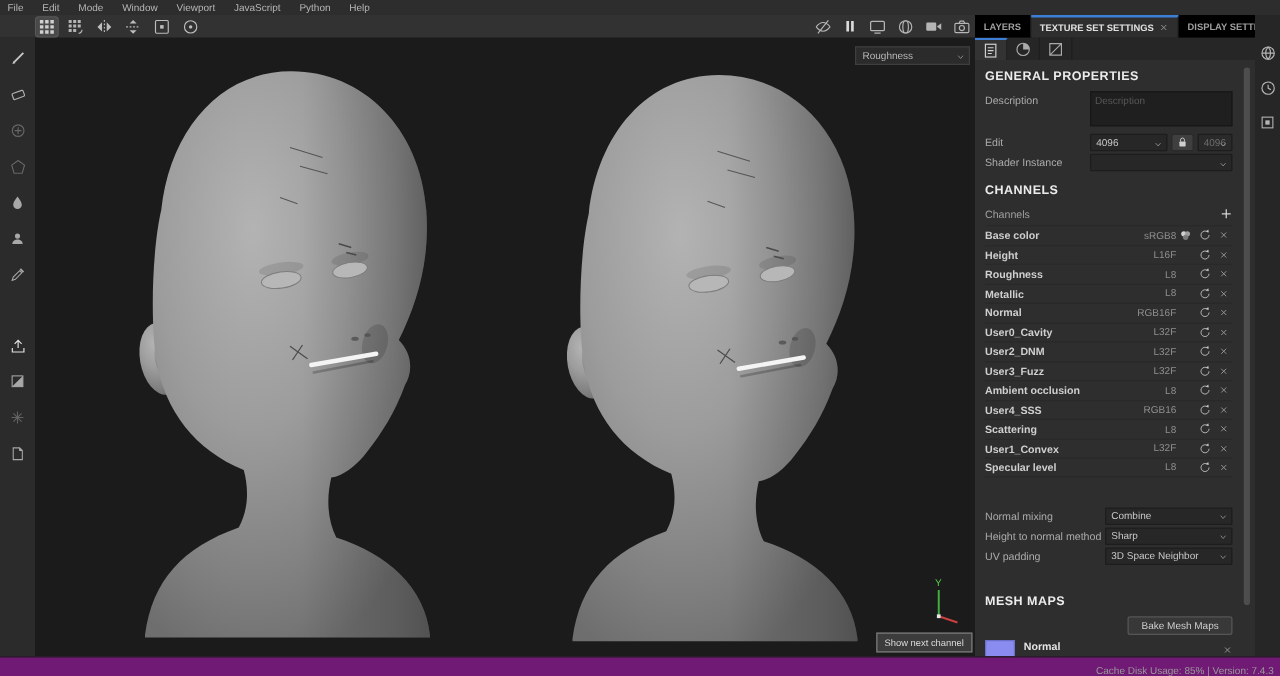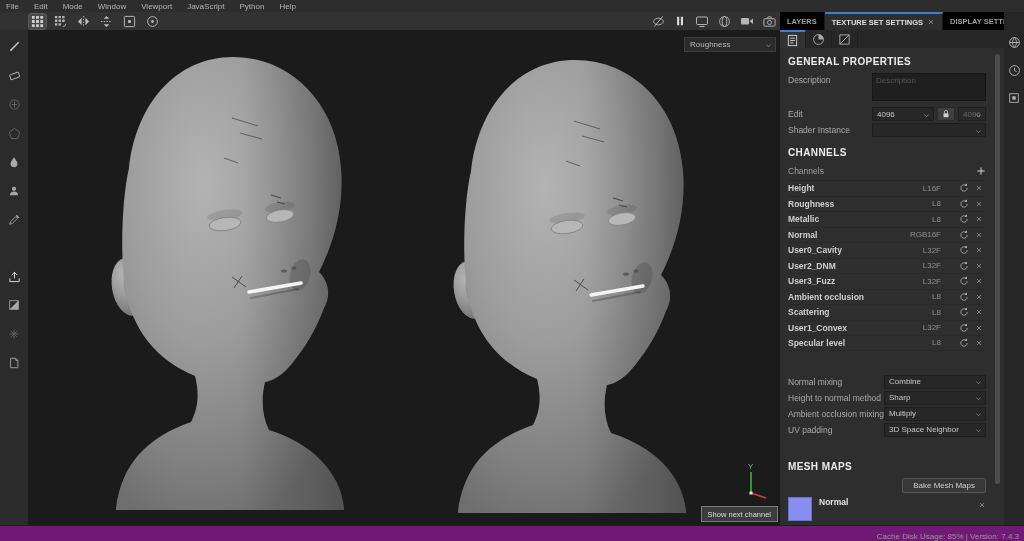--- a/index.html
+++ b/index.html
@@ -478,20 +478,39 @@
 
       <div class="sechead mt10">CHANNELS</div>
       <div class="chhead-row">
         <span style="flex:1">Channels</span>
         <svg class="ic" width="10" height="10" viewBox="0 0 14 14">
             <use href="#g-plus"></use>
           </svg>
       </div>
 
       <div class="chrow">
+        <span class="chname">Base color</span>
+        <span class="chfmt">sRGB8</span>
+        <span class="chslot">
+            <svg class="ic" width="11" height="11" viewBox="0 0 14 14">
+              <use href="#g-colorwheel"></use>
+            </svg>
+          </span>
+        <span class="chslot">
+            <svg class="ic" width="10" height="10" viewBox="0 0 14 14">
+              <use href="#g-reset"></use>
+            </svg>
+          </span>
+        <span class="chslot">
+            <svg class="ic" width="8" height="8" viewBox="0 0 14 14">
+              <use href="#g-close"></use>
+            </svg>
+          </span>
+      </div>
+      <div class="chrow">
         <span class="chname">Height</span>
         <span class="chfmt">L16F</span>
         <span class="chslot"></span>
         <span class="chslot">
             <svg class="ic" width="10" height="10" viewBox="0 0 14 14">
               <use href="#g-reset"></use>
             </svg>
           </span>
         <span class="chslot">
             <svg class="ic" width="8" height="8" viewBox="0 0 14 14">
@@ -585,20 +604,35 @@
           </span>
         <span class="chslot">
             <svg class="ic" width="8" height="8" viewBox="0 0 14 14">
               <use href="#g-close"></use>
             </svg>
           </span>
       </div>
       <div class="chrow">
         <span class="chname">Ambient occlusion</span>
         <span class="chfmt">L8</span>
+        <span class="chslot"></span>
+        <span class="chslot">
+            <svg class="ic" width="10" height="10" viewBox="0 0 14 14">
+              <use href="#g-reset"></use>
+            </svg>
+          </span>
+        <span class="chslot">
+            <svg class="ic" width="8" height="8" viewBox="0 0 14 14">
+              <use href="#g-close"></use>
+            </svg>
+          </span>
+      </div>
+      <div class="chrow">
+        <span class="chname">User4_SSS</span>
+        <span class="chfmt">RGB16</span>
         <span class="chslot"></span>
         <span class="chslot">
             <svg class="ic" width="10" height="10" viewBox="0 0 14 14">
               <use href="#g-reset"></use>
             </svg>
           </span>
         <span class="chslot">
             <svg class="ic" width="8" height="8" viewBox="0 0 14 14">
               <use href="#g-close"></use>
             </svg>
@@ -656,29 +690,20 @@
           <span>Combine</span>
           <svg class="ic" width="9" height="9" viewBox="0 0 14 14">
               <use href="#g-chev"></use>
             </svg>
         </div>
       </div>
       <div class="prow">
         <span class="plabel" style="width:96px">Height to normal method</span>
         <div class="dd">
           <span>Sharp</span>
-          <svg class="ic" width="9" height="9" viewBox="0 0 14 14">
-              <use href="#g-chev"></use>
-            </svg>
-        </div>
-      </div>
-      <div class="prow">
-        <span class="plabel" style="width:96px">Ambient occlusion mixing</span>
-        <div class="dd">
-          <span>Multiply</span>
           <svg class="ic" width="9" height="9" viewBox="0 0 14 14">
               <use href="#g-chev"></use>
             </svg>
         </div>
       </div>
       <div class="prow">
         <span class="plabel" style="width:96px">UV padding</span>
         <div class="dd">
           <span>3D Space Neighbor</span>
           <svg class="ic" width="9" height="9" viewBox="0 0 14 14">

